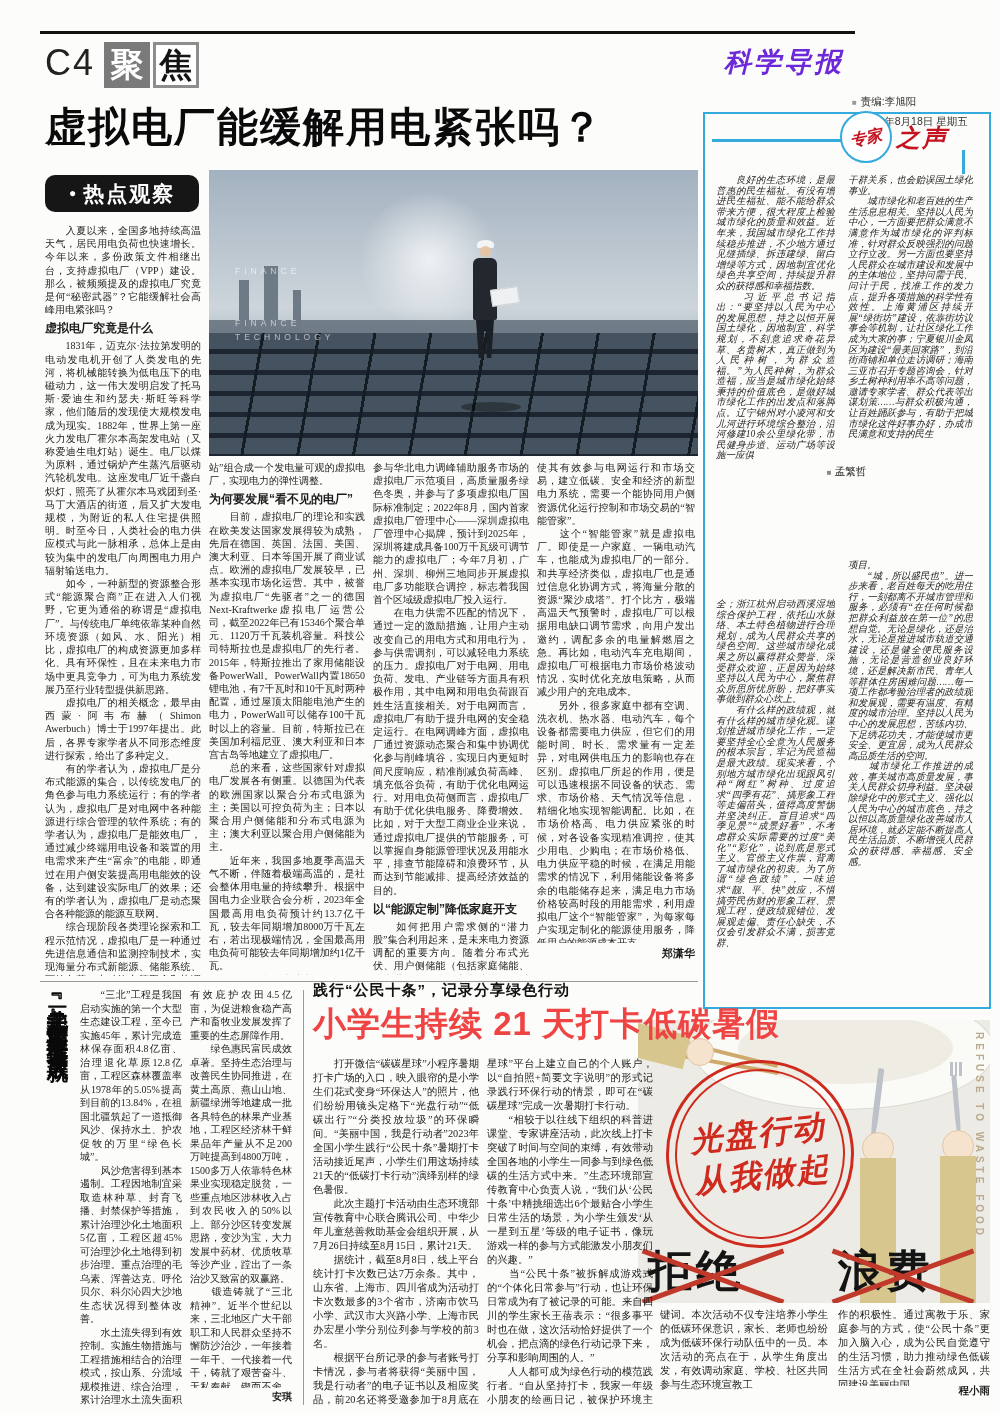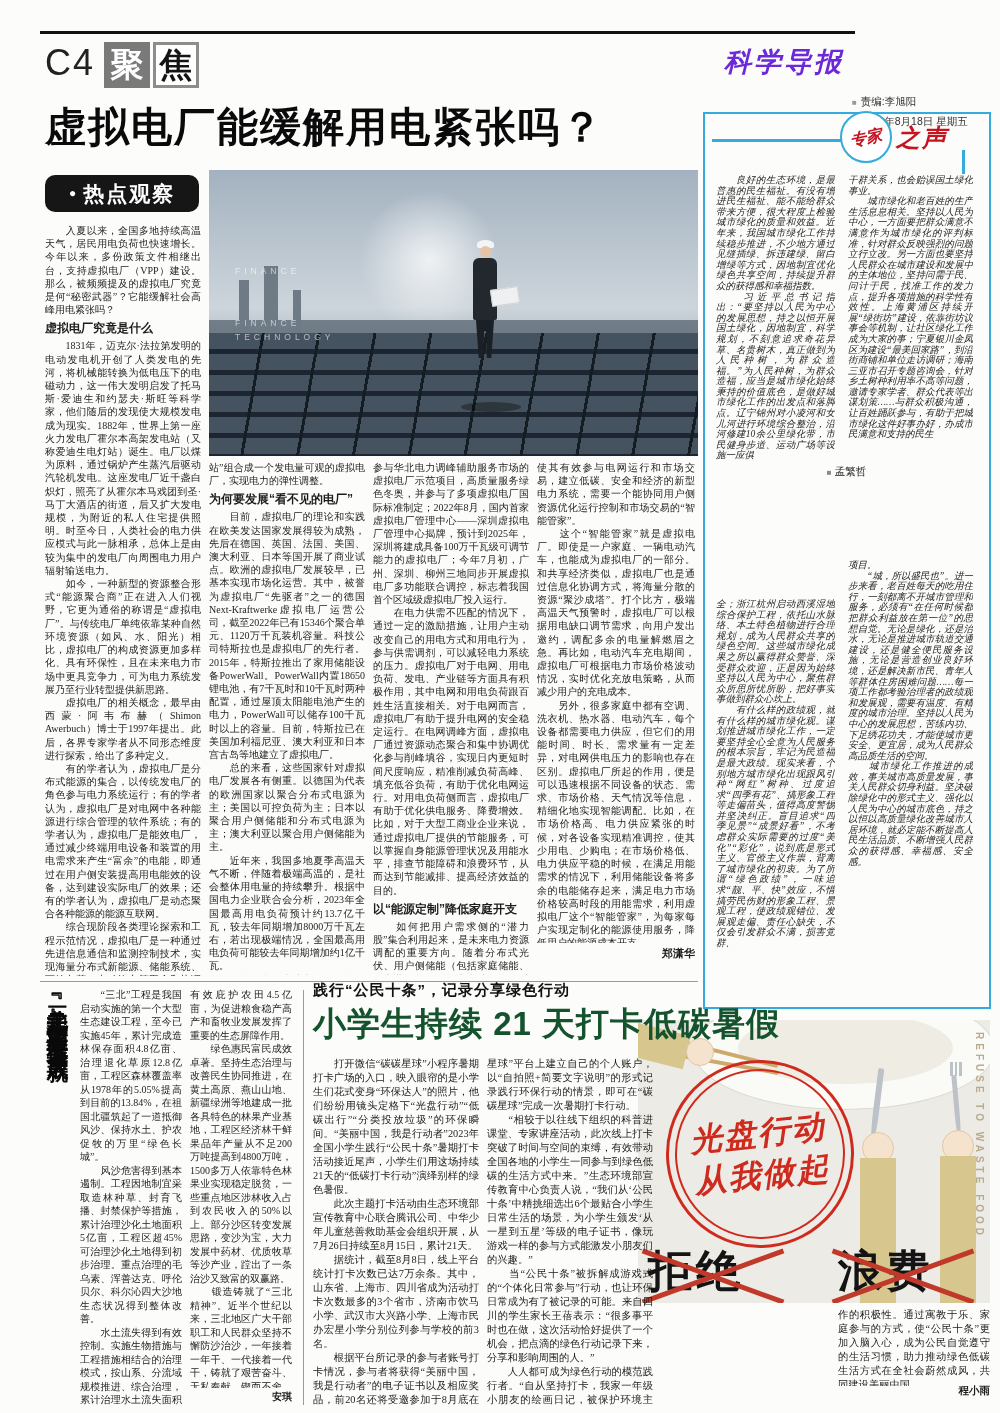--- a/index.html
+++ b/index.html
@@ -57,21 +57,21 @@
   .sb-hl{text-align:center;font-family:"Liberation Sans",sans-serif;font-weight:bold;color:#0a0a0a;
          font-size:25px;line-height:36px;letter-spacing:1px;}
   .sb-byline{text-align:center;font-size:10.5px;margin-top:5px;color:#222;}
   .sb-byline .sq{color:#888;font-size:8px;margin-right:3px;}
   
   .vtitle{writing-mode:vertical-rl;text-orientation:upright;font-family:"Liberation Sans",sans-serif;
           font-weight:bold;font-size:21.5px;letter-spacing:3px;color:#0a0a0a;line-height:30px;}
   .scol{font-size:10px;line-height:13.5px;text-align:justify;overflow:hidden;white-space:pre-line;}
   
   .kicker{font-family:"Liberation Sans",sans-serif;font-size:15px;font-weight:600;color:#111;letter-spacing:1px;}
-  .lchl{font-family:"Liberation Sans",sans-serif;font-size:33px;font-weight:bold;color:#14532d;letter-spacing:1px;z-index:3;}
+  .lchl{font-family:"Liberation Sans",sans-serif;font-size:33px;font-weight:bold;color:#ef4444;letter-spacing:1px;z-index:3;}
   
   #illo{background:#edebe5;overflow:hidden;}
   .plate{position:absolute;left:55px;top:-30px;width:300px;height:118px;border-radius:50%;
          background:#fafaf7;border:1px solid #dcd9d1;}
   .plate-in{position:absolute;left:100px;top:-8px;width:215px;height:72px;border-radius:50%;background:#efece4;}
   .sleeve{position:absolute;background:#d8c68f;}
   .fist{position:absolute;border-radius:50%;background:#f6e3cd;border:1px solid #e3c7a6;}
   .blade{position:absolute;background:#bcc2c8;border-radius:2px 2px 40% 40%;}
   .tines{position:absolute;display:flex;gap:2px;}
   .tines i{width:2.5px;height:14px;background:#bcc2c8;}
@@ -237,16 +237,17 @@
   <div class="abs bcol" style="left:313px;top:1057px;width:166px;height:350px;font-size:10.3px;line-height:14px;">　　打开微信“碳碳星球”小程序暑期打卡广场的入口，映入眼帘的是小学生们花式变身“环保达人”的照片，他们纷纷用镜头定格下“光盘行动”“低碳出行”“分类投放垃圾”的环保瞬间。“美丽中国，我是行动者”2023年全国小学生践行“公民十条”暑期打卡活动接近尾声，小学生们用这场持续21天的“低碳打卡行动”演绎别样的绿色暑假。
 　　此次主题打卡活动由生态环境部宣传教育中心联合腾讯公司、中华少年儿童慈善救助基金会组织开展，从7月26日持续至8月15日，累计21天。
 　　据统计，截至8月8日，线上平台统计打卡次数已达7万余条。其中，山东省、上海市、四川省成为活动打卡次数最多的3个省市，济南市饮马小学、武汉市大兴路小学、上海市民办宏星小学分别位列参与学校的前3名。
 　　根据平台所记录的参与者账号打卡情况，参与者将获得“美丽中国，我是行动者”的电子证书以及相应奖品，前20名还将受邀参加于8月底在北京举行的“21天打卡”成果展示活动。
 　　活动依托微信平台“碳碳星球”小程序，结合“公民十条”（《公民生态环境行为规范十条》）设计了6个不同的践行场景，包括“光盘行动”“合理设定空调温度”“外出自带水杯”“低碳出行”“分类投放垃圾”“亲近自然”等。小学生可在“碳</div>
   <div class="abs bcol" style="left:487px;top:1057px;width:166px;height:350px;font-size:10.3px;line-height:14px;">星球”平台上建立自己的个人账户，以“自拍照+简要文字说明”的形式记录践行环保行动的情景，即可在“碳碳星球”完成一次暑期打卡行动。
 　　“相较于以往线下组织的科普进课堂、专家讲座活动，此次线上打卡突破了时间与空间的束缚，有效带动全国各地的小学生一同参与到绿色低碳的生活方式中来。”生态环境部宣传教育中心负责人说，“我们从‘公民十条’中精挑细选出6个最贴合小学生日常生活的场景，为小学生颁发‘从一星到五星’等级的电子证书，像玩游戏一样的参与方式能激发小朋友们的兴趣。”
 　　当“公民十条”被拆解成游戏式的“个体化日常参与”行动，也让环保日常成为有了被记录的可能。来自四川的学生家长王蓓表示：“很多事平时也在做，这次活动恰好提供了一个机会，把点滴的绿色行动记录下来，分享和影响周围的人。”
 　　人人都可成为绿色行动的模范践行者。“自从坚持打卡，我家一年级小朋友的绘画日记，被保护环境主题‘霸屏’了。”来自四川的网友“溜溜梅”打趣地分享起自家孩子的暑期打卡“后遗症”。
 　　这些“后遗症”的养成，正是通过打卡这件小事潜移默化影响的。“从小培养生态环境保护意识，从小事做起。”“小”是山东网友“壮志凌云”谈及最多的关</div>
+  <div class="abs bcol" style="left:660px;top:1308px;width:168px;height:98px;font-size:10.3px;line-height:14px;">键词。本次活动不仅专注培养小学生的低碳环保意识，家长、老师也纷纷成为低碳环保行动队伍中的一员。本次活动的亮点在于，从学生角度出发，有效调动家庭、学校、社区共同参与生态环境宣教工</div>
   <div class="abs bcol" style="left:838px;top:1308px;width:152px;height:78px;font-size:10.3px;line-height:14px;">作的积极性。通过寓教于乐、家庭参与的方式，使“公民十条”更加入脑入心，成为公民自觉遵守的生活习惯，助力推动绿色低碳生活方式在全社会蔚然成风，共同建设美丽中国。</div>
   <div class="abs author sans" style="left:838px;top:1384px;width:152px;font-size:10.5px;">程小雨</div>
 
 </div>
 
 </body></html>

